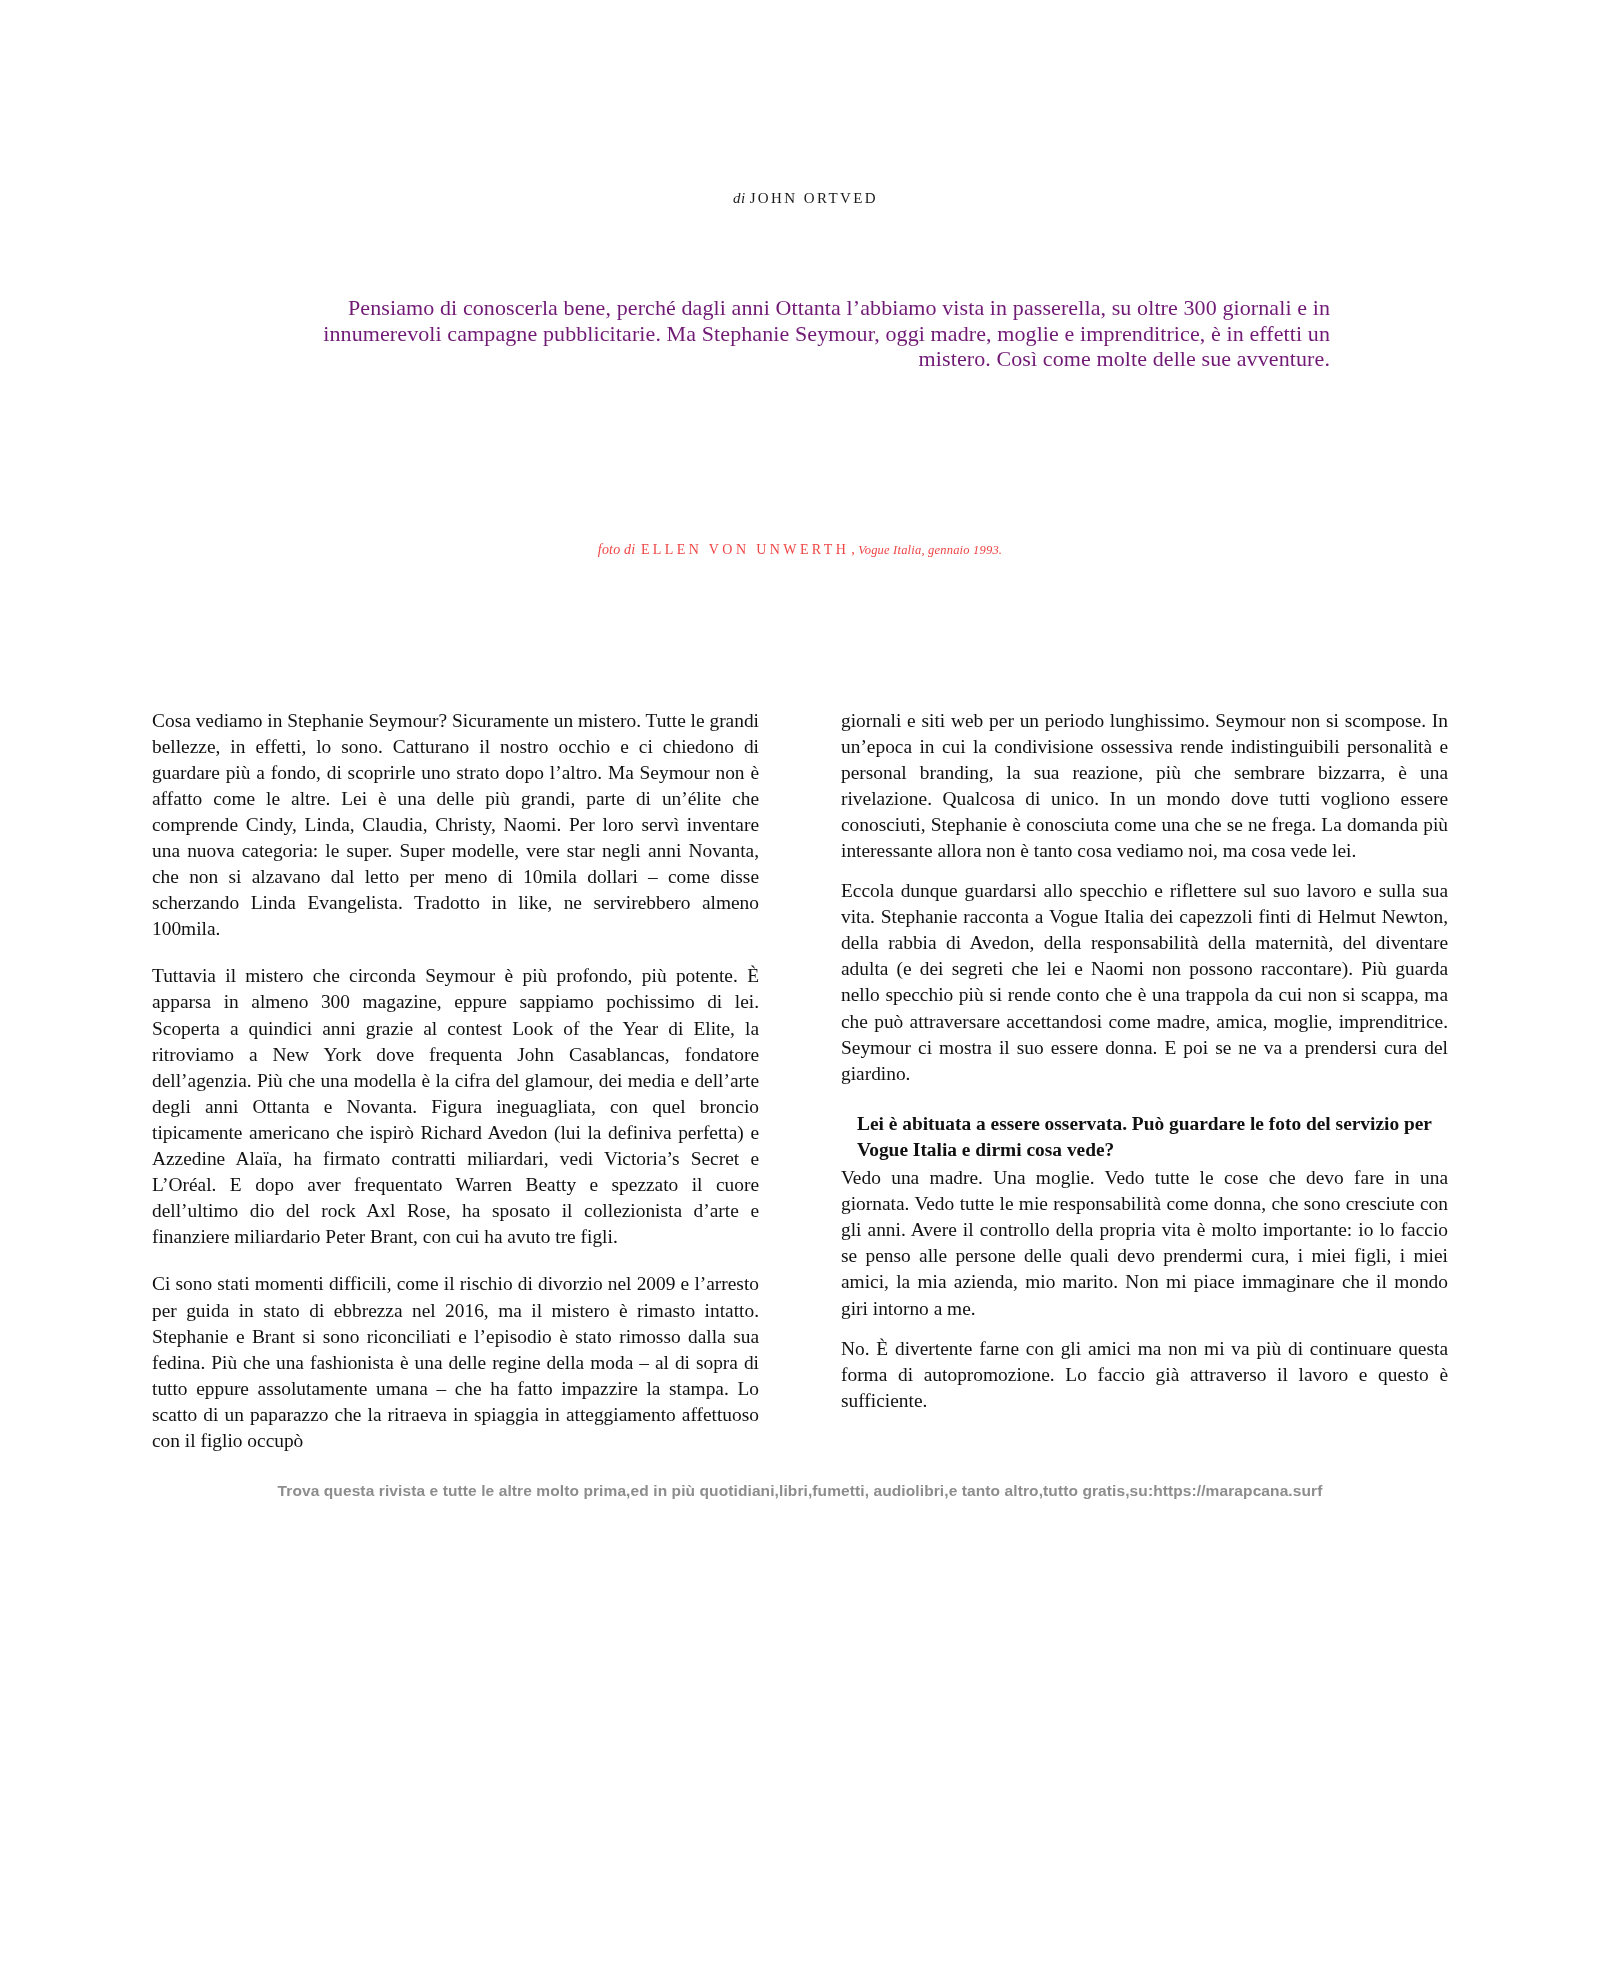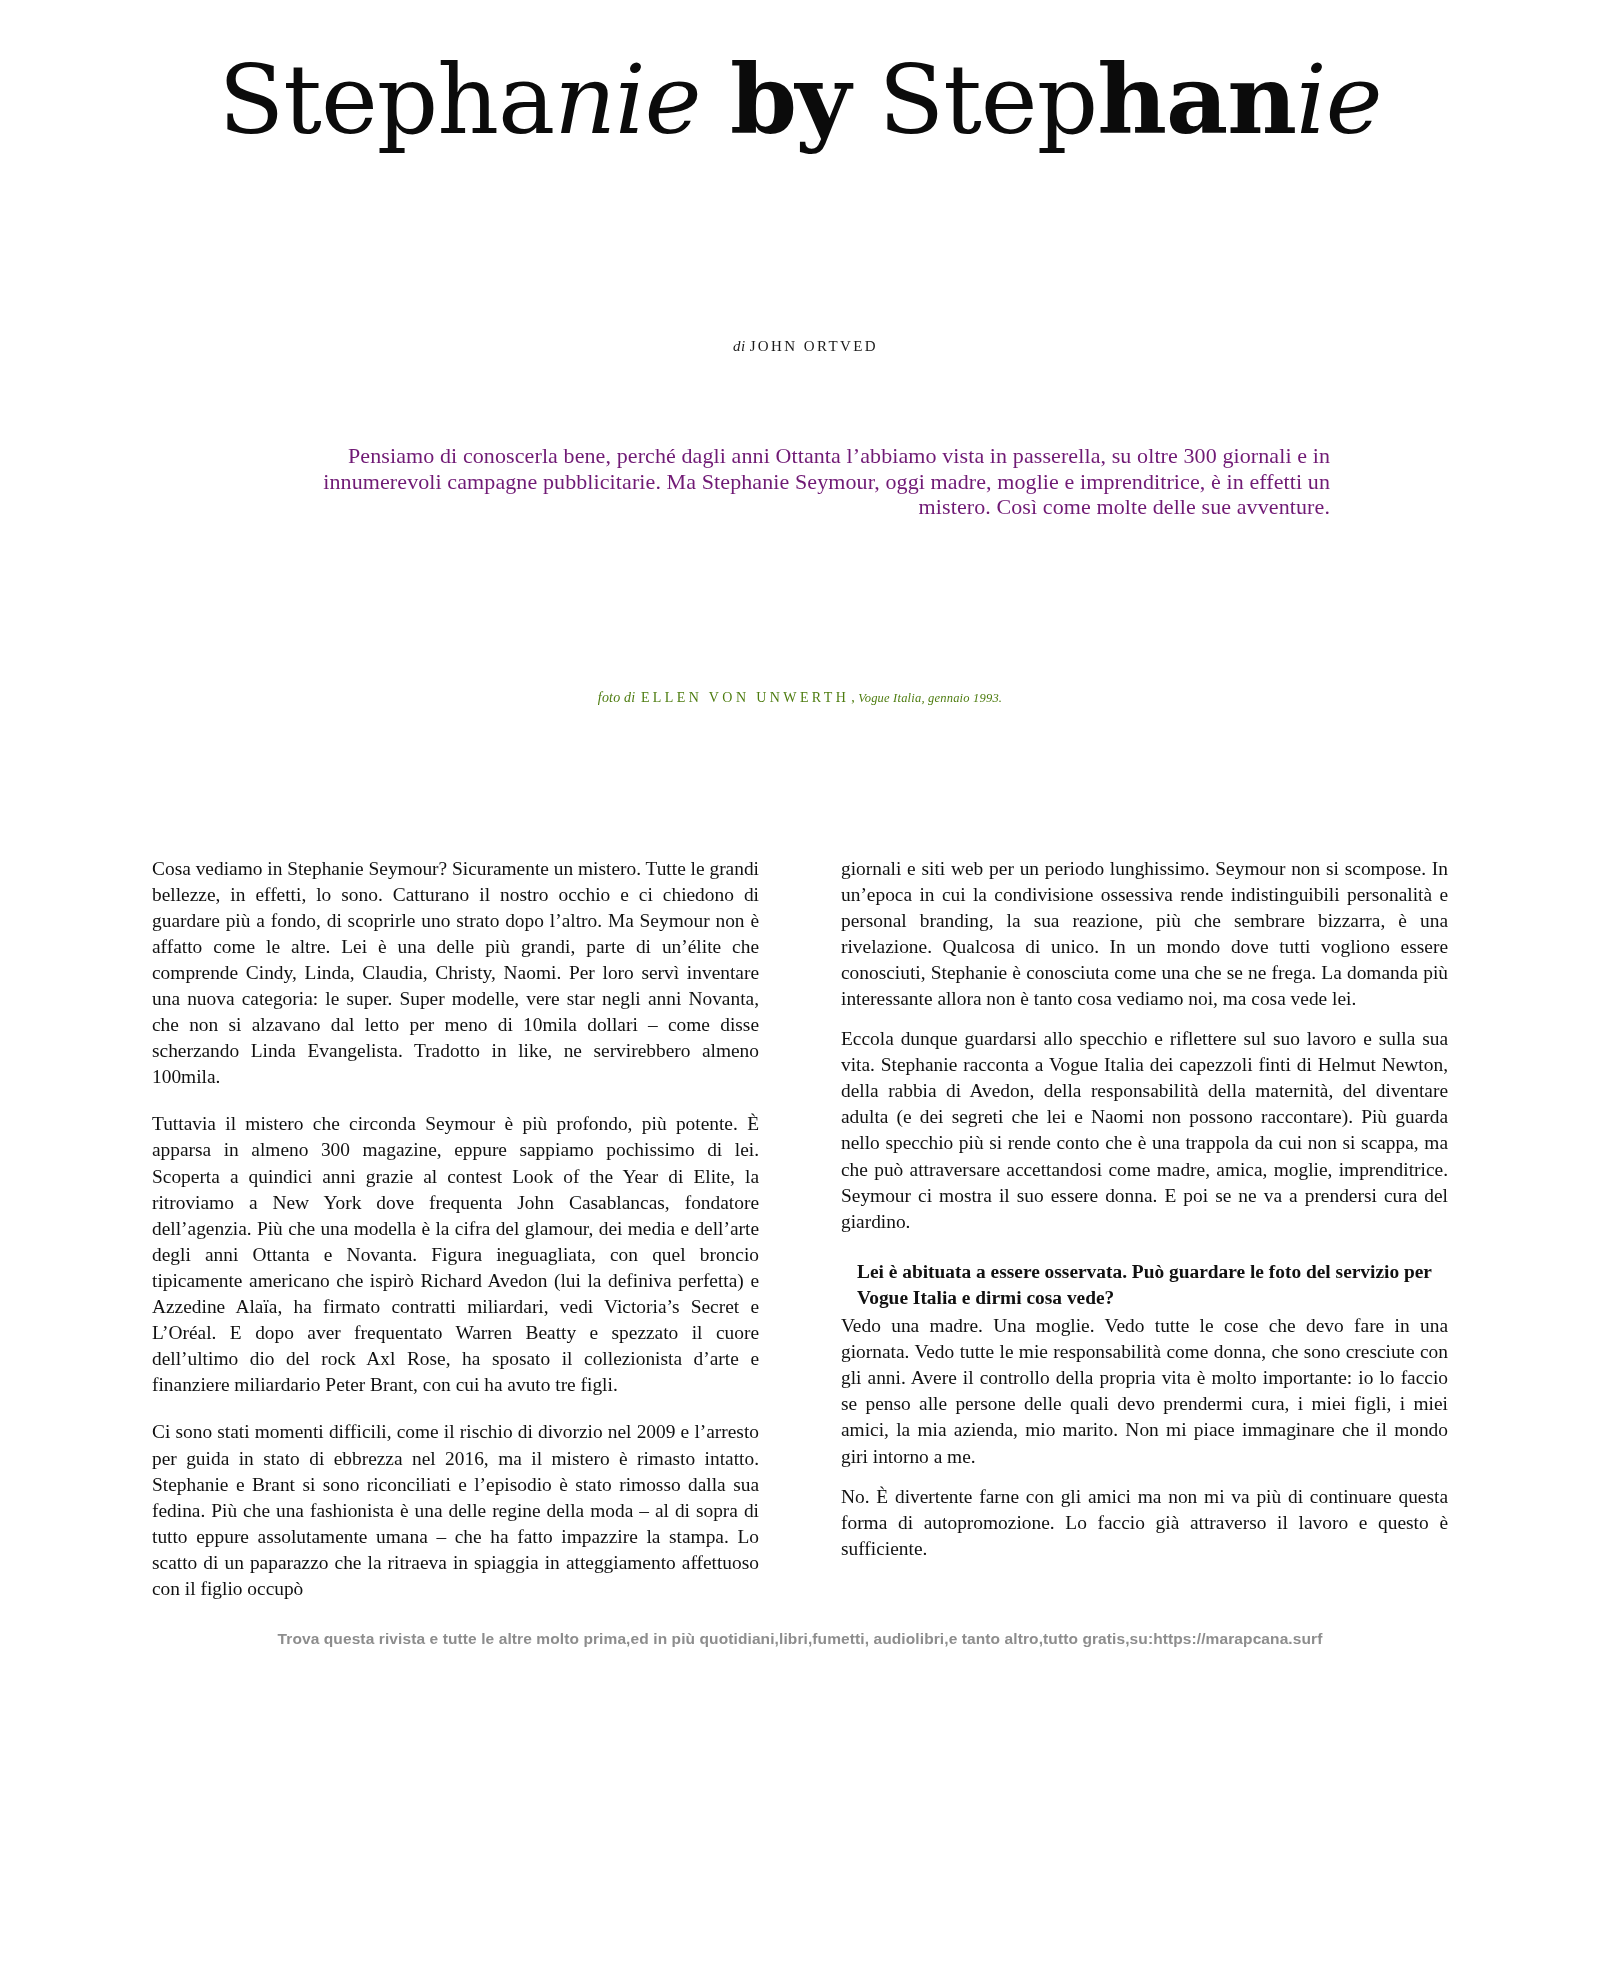--- a/index.html
+++ b/index.html
@@ -65,21 +65,21 @@
     line-height: 1.16;
     letter-spacing: 0.1px;
     color: #701a75;
   }
 
   
   .credit {
     text-align: center;
     margin-top: 170px;
     font-size: 14px;
-    color: #4d7c0f;
+    color: #ef4444;
   }
   .credit .lbl { font-style: italic; letter-spacing: 0.2px; }
   .credit .name { letter-spacing: 3.4px; margin: 0 2px; }
   .credit .src { font-style: italic; font-size: 12.5px; letter-spacing: 0.2px; }
 
   
   .body-wrap {
     margin: 150px auto 0 auto;
     width: 1296px;
     display: flex;
@@ -125,25 +125,20 @@
     color: #8d8d8d;
     padding-bottom: 14px;
     letter-spacing: 0.1px;
   }
 </style>
 </head>
 <body>
 
 <div class="page">
 
-  <h1 class="headline">
-    <span class="w1">Stepha</span><span class="ital">nie</span>
-    <span class="by">by</span>
-    <span class="w2">Step</span><span class="bold">han</span><span class="ital">ie</span>
-  </h1>
 
   <div class="byline">
     <span class="di">di</span><span class="nm">JOHN ORTVED</span>
   </div>
 
   <div class="deck">Pensiamo di conoscerla bene, perché dagli anni Ottanta l’abbiamo vista in passerella, su oltre 300 giornali e in innumerevoli campagne pubblicitarie. Ma Stephanie Seymour, oggi madre, moglie e imprenditrice, è in effetti un mistero. Così come molte delle sue avventure.</div>
 
   <div class="credit">
     <span class="lbl">foto di</span>
     <span class="name">ELLEN VON UNWERTH</span><span>,</span>

